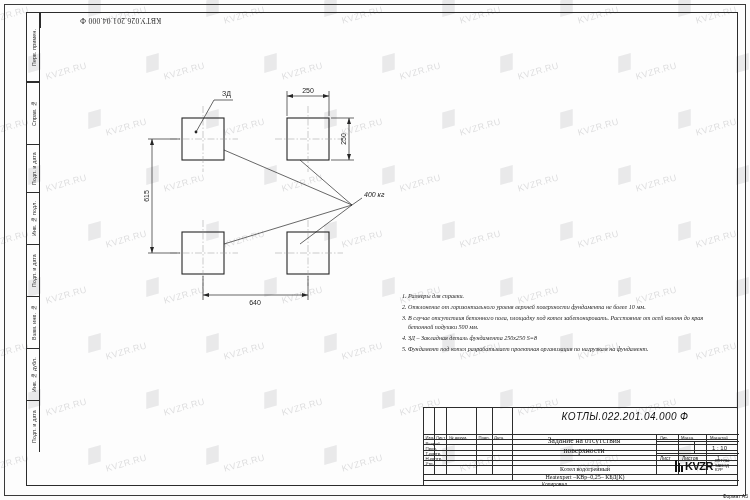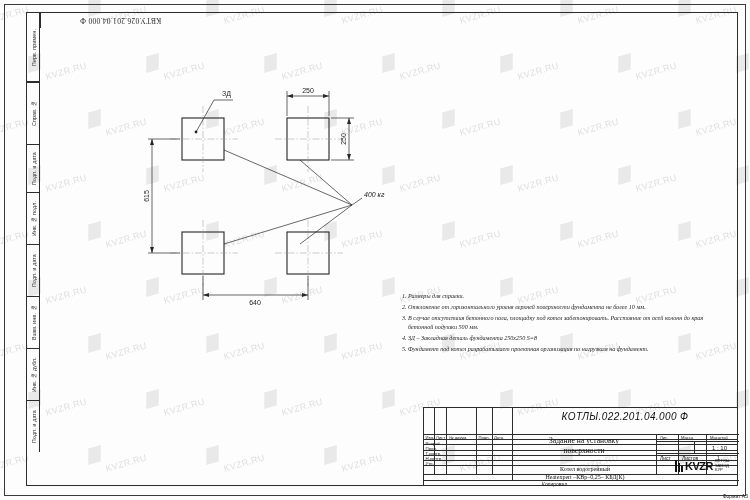--- a/index.html
+++ b/index.html
@@ -419,21 +419,21 @@
       </div>
 
     <div id="role-rows">
         <div class="tbtxt" style="left: 1.5px; top: 33.6px; font-size: 4.4px;">Разраб.</div>
         <div class="tbtxt" style="left: 1.5px; top: 38.8px; font-size: 4.4px;">Пров.</div>
         <div class="tbtxt" style="left: 1.5px; top: 44px; font-size: 4.4px;">Т.контр.</div>
         <div class="tbtxt" style="left: 1.5px; top: 49.2px; font-size: 4.4px;">Н.контр.</div>
         <div class="tbtxt" style="left: 1.5px; top: 54.4px; font-size: 4.4px;">Утв.</div>
       </div>
 
-    <div class="tbtitle" style="left:90px; top:28px; width:140px; font-size:7.6px;">Задание на установку</div>
+    <div class="tbtitle" style="left:90px; top:28px; width:140px; font-size:7.6px;">Задание на отсутствия</div>
     <div class="tbtitle" style="left:90px; top:38px; width:140px; font-size:7.6px;">поверхности</div>
 
     <div id="stage-headers">
         <div class="tbtxt" style="left: 236px; top: 27.5px; font-size: 4.2px;">Лит.</div>
         <div class="tbtxt" style="left: 257px; top: 27.5px; font-size: 4.2px;">Масса</div>
         <div class="tbtxt" style="left: 286px; top: 27.5px; font-size: 4.2px;">Масштаб</div>
       </div>
     <div class="tbtxt" style="left:288px; top:37px; font-size:6px;">1 : 10</div>
     <div class="tbtxt" style="left:236px; top:47.5px;">Лист</div>
     <div class="tbtxt" style="left:258px; top:47.5px;">Листов</div>

